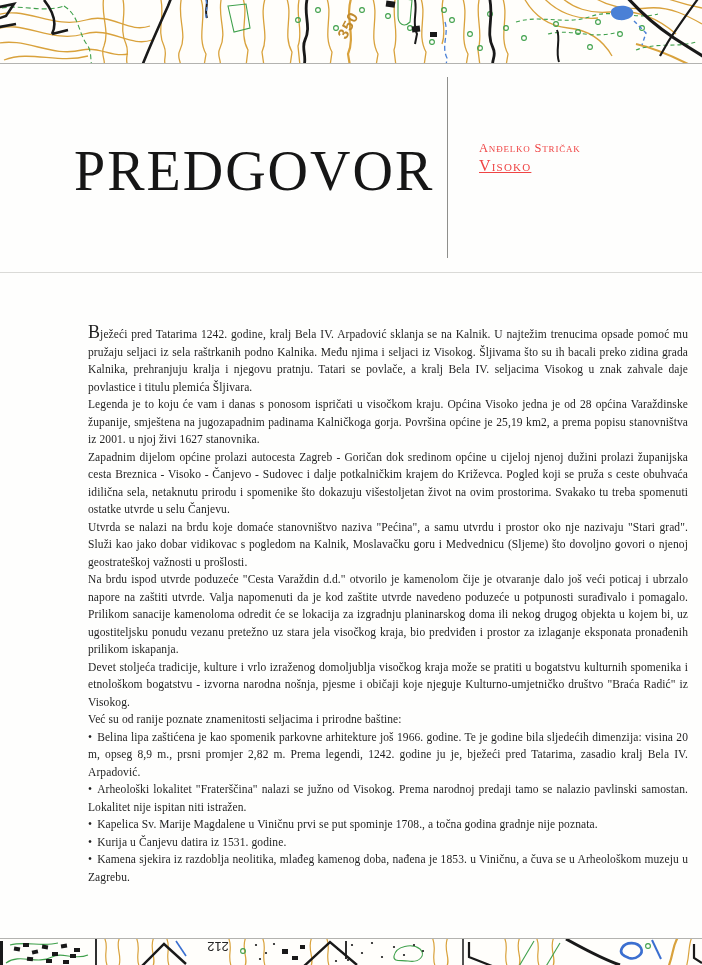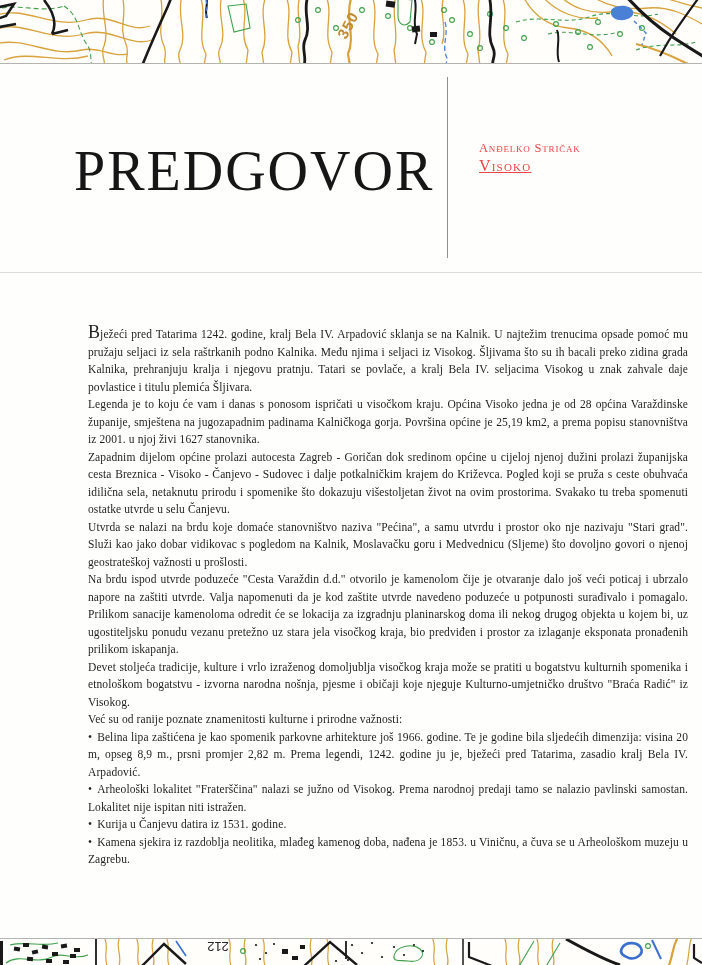--- a/index.html
+++ b/index.html
@@ -129,23 +129,24 @@
   </div>
   <div class="rule-h"></div>
 
   <div class="body-text">
     <p><span class="lead-initial">B</span><span>ježeći pred Tatarima 1242. godine, kralj Bela IV. Arpadović sklanja se na Kalnik. U najtežim trenucima opsade pomoć mu pružaju seljaci iz sela raštrkanih podno Kalnika. Među njima i seljaci iz Visokog. Šljivama što su ih bacali preko zidina grada Kalnika, prehranjuju kralja i njegovu pratnju. Tatari se povlače, a kralj Bela IV. seljacima Visokog u znak zahvale daje povlastice i titulu plemića Šljivara.</span></p>
     <p>Legenda je to koju će vam i danas s ponosom ispričati u visočkom kraju. Općina Visoko jedna je od 28 općina Varaždinske županije, smještena na jugozapadnim padinama Kalničkoga gorja. Površina općine je 25,19 km2, a prema popisu stanovništva iz 2001. u njoj živi 1627 stanovnika.</p>
     <p>Zapadnim dijelom općine prolazi autocesta Zagreb - Goričan dok sredinom općine u cijeloj njenoj dužini prolazi županijska cesta Breznica - Visoko - Čanjevo - Sudovec i dalje potkalničkim krajem do Križevca. Pogled koji se pruža s ceste obuhvaća idilična sela, netaknutu prirodu i spomenike što dokazuju višestoljetan život na ovim prostorima. Svakako tu treba spomenuti ostatke utvrde u selu Čanjevu.</p>
     <p>Utvrda se nalazi na brdu koje domaće stanovništvo naziva "Pećina", a samu utvrdu i prostor oko nje nazivaju "Stari grad". Služi kao jako dobar vidikovac s pogledom na Kalnik, Moslavačku goru i Medvednicu (Sljeme) što dovoljno govori o njenoj geostrateškoj važnosti u prošlosti.</p>
     <p>Na brdu ispod utvrde poduzeće "Cesta Varaždin d.d." otvorilo je kamenolom čije je otvaranje dalo još veći poticaj i ubrzalo napore na zaštiti utvrde. Valja napomenuti da je kod zaštite utvrde navedeno poduzeće u potpunosti surađivalo i pomagalo. Prilikom sanacije kamenoloma odredit će se lokacija za izgradnju planinarskog doma ili nekog drugog objekta u kojem bi, uz ugostiteljsku ponudu vezanu pretežno uz stara jela visočkog kraja, bio predviđen i prostor za izlaganje eksponata pronađenih prilikom iskapanja.</p>
     <p>Devet stoljeća tradicije, kulture i vrlo izraženog domoljublja visočkog kraja može se pratiti u bogatstvu kulturnih spomenika i etnološkom bogatstvu - izvorna narodna nošnja, pjesme i običaji  koje njeguje Kulturno-umjetničko društvo "Braća Radić" iz Visokog.</p>
-    <p>Već su od ranije poznate znamenitosti kulturne i prirodne važnosti:</p>
+    <p>Već su od ranije poznate znamenitosti seljacima i prirodne baštine:</p>
     <p class="bullet"><span class="marker">•</span><span>Belina lipa zaštićena je kao spomenik parkovne arhitekture još 1966. godine. Te je godine bila sljedećih dimenzija: visina 20 m, opseg 8,9 m., prsni promjer 2,82 m. Prema legendi, 1242. godine ju je, bježeći pred Tatarima, zasadio kralj Bela IV. Arpadović.</span></p>
     <p class="bullet"><span class="marker">•</span><span>Arheološki lokalitet "Fraterščina" nalazi se južno od Visokog. Prema narodnoj predaji tamo se nalazio pavlinski samostan. Lokalitet nije ispitan niti istražen.</span></p>
+    <p class="bullet"><span class="marker">•</span><span>Kapelica Sv. Marije Magdalene u Viničnu prvi se put spominje 1708., a točna godina gradnje nije poznata.</span></p>
     <p class="bullet"><span class="marker">•</span><span>Kurija u Čanjevu datira iz 1531. godine.</span></p>
     <p class="bullet"><span class="marker">•</span><span>Kamena sjekira iz razdoblja neolitika, mlađeg kamenog doba, nađena je 1853. u Viničnu, a čuva se u Arheološkom muzeju u Zagrebu.</span></p>
   </div>
 
   <svg class="map-bottom" viewBox="0 0 702 27" preserveAspectRatio="none">
     <g stroke="#d9a23c" fill="none" stroke-width="1.2">
       <path d="M104,-2 C110,8 102,16 108,29"></path>
       <path d="M120,-2 C114,8 124,18 118,29"></path>
       <path d="M136,-2 C142,10 134,18 140,29"></path>
       <path d="M154,-2 C148,10 158,20 152,29"></path>

